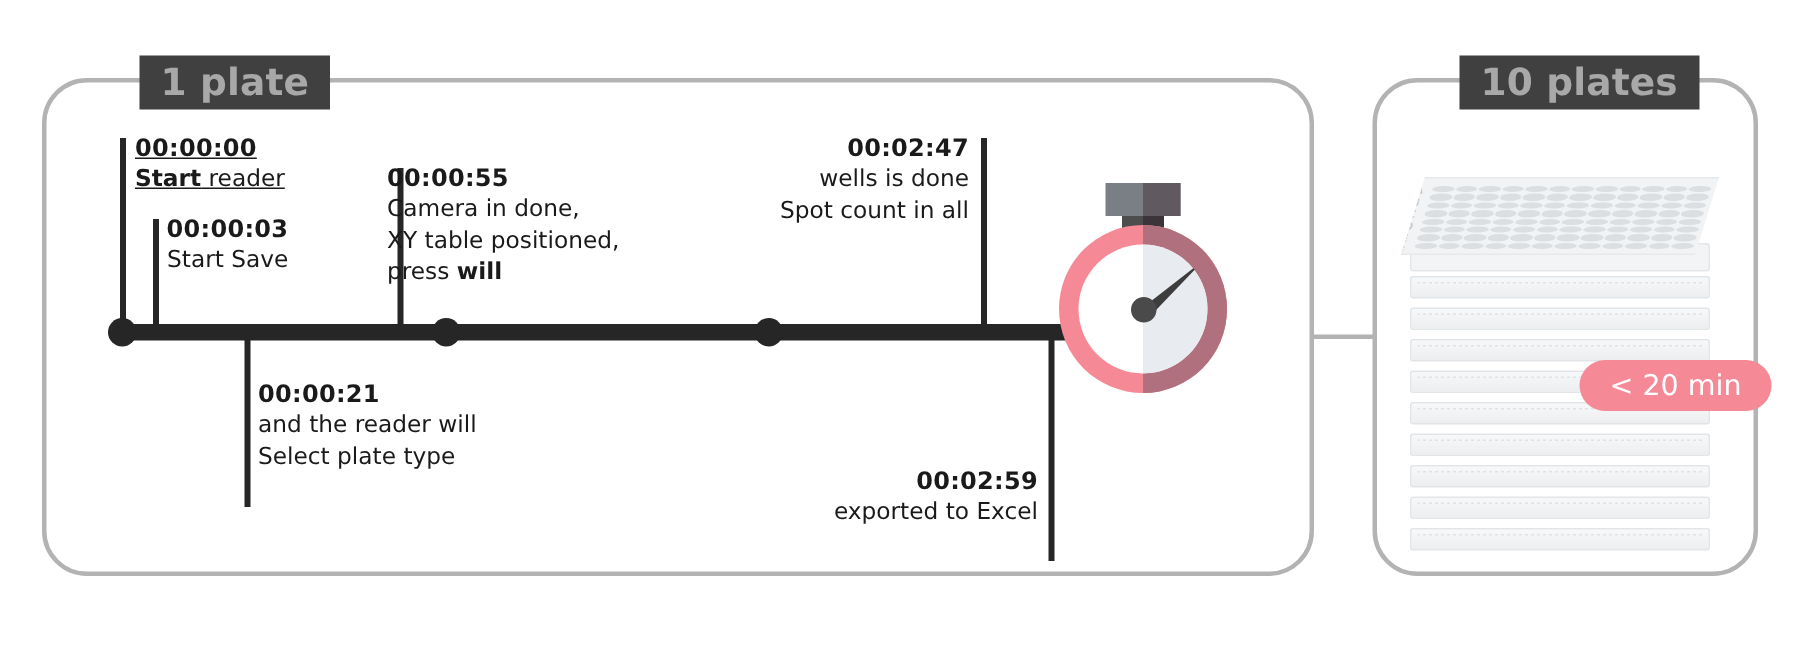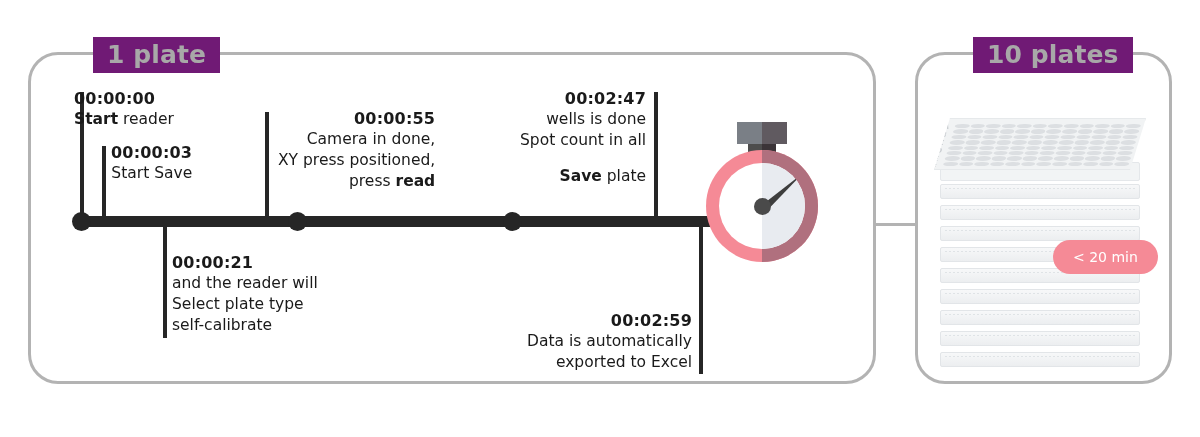--- a/index.html
+++ b/index.html
@@ -8,21 +8,21 @@
        -webkit-font-smoothing:antialiased;}
 
   .stage{position:absolute;left:0;top:0;width:1200px;height:437px;}
 
   
   .panel{position:absolute;border:3px solid #b3b3b3;border-radius:30px;box-sizing:border-box;}
   #panel-one-plate{left:28px;top:52px;width:848px;height:332px;}
   #panel-ten-plates{left:915px;top:52px;width:257px;height:332px;}
 
   
-  .panel-label{position:absolute;top:-18px;background:#701a75;
+  .panel-label{position:absolute;top:-18px;background:#404040;
       color:#a8a8a8;font-size:25px;font-weight:700;line-height:36px;
       padding:0 14px;white-space:nowrap;letter-spacing:.1px;}
   #label-one-plate{left:62px;}
   #label-ten-plates{left:55px;text-align:right;}
 
   
   #panel-connector{position:absolute;left:876px;top:223px;width:41px;height:3px;background:#b3b3b3;}
 
   
   #timeline-bar{position:absolute;left:78px;top:216px;width:650px;height:11px;background:#262626;}
@@ -72,21 +72,21 @@
       display:grid;grid-template-columns:repeat(12,1fr);grid-template-rows:repeat(8,1fr);
       gap:1px;transform:skewX(-17deg);}
   .well{background:#dcdfe2;border-radius:50%;}
   .row-letters{position:absolute;left:3px;top:4px;width:13px;height:44px;
       display:flex;flex-direction:column;justify-content:space-between;
       font-size:7px;color:#c9cdd1;font-weight:700;transform:skewX(-17deg);}
 
   
   #badge-under-20-min{position:absolute;left:1053px;top:240px;height:34px;
       background:#f58a96;border-radius:17px;color:#ffffff;
-      font-size:14px;font-weight:400;line-height:34px;padding:0 20px;white-space:nowrap;}
+      font-size:19px;font-weight:400;line-height:34px;padding:0 20px;white-space:nowrap;}
 </style>
 </head>
 <body>
 
 <div class="stage">
 
   <div class="panel" id="panel-one-plate">
     <div class="panel-label" id="label-one-plate">1 plate</div>
   </div>
 
@@ -98,55 +98,52 @@
   <div class="tl-dot" style="left:288px;"></div>
   <div class="tl-dot" style="left:503px;"></div>
 
   <div class="tl-tick" style="left:80px;top:92px;height:128px;"></div>
   <div class="tl-tick" style="left:102px;top:146px;height:74px;"></div>
   <div class="tl-tick" style="left:163px;top:226px;height:112px;"></div>
   <div class="tl-tick" style="left:265px;top:112px;height:108px;"></div>
   <div class="tl-tick" style="left:654px;top:92px;height:128px;"></div>
   <div class="tl-tick" style="left:699px;top:226px;height:148px;"></div>
 
-  <div class="tl-note" style="left:74px;top:88px;">
+  <div class="tl-note" style="left:90px;top:88px;text-decoration:underline;">
     <span class="t-time">00:00:00</span>
     <span class="t-line"><b>Start</b><span> reader</span></span>
   </div>
 
   <div class="tl-note" style="left:111px;top:142px;text-align:right;">
     <span class="t-time">00:00:03</span>
     <span class="t-line">Start Save</span>
   </div>
 
   <div class="tl-note" style="left:172px;top:252px;">
     <span class="t-time">00:00:21</span>
     <span class="t-line">and the reader will</span>
     <span class="t-line">Select plate type</span>
-    <span class="t-line">self-calibrate</span>
-  </div>
-
-  <div class="tl-note" style="left:278px;top:108px;text-align:right;">
+  </div>
+
+  <div class="tl-note" style="left:258px;top:108px;">
     <span class="t-time">00:00:55</span>
     <span class="t-line">Camera in done,</span>
-    <span class="t-line">XY press positioned,</span>
-    <span class="t-line"><span>press </span><b>read</b></span>
+    <span class="t-line">XY table positioned,</span>
+    <span class="t-line"><span>press </span><b>will</b></span>
   </div>
 
   <div class="tl-note right" style="left:404px;width:242px;top:88px;">
     <span class="t-time">00:02:47</span>
     <span class="t-line">wells is done</span>
     <span class="t-line">Spot count in all</span>
     <span class="t-gap"></span>
-    <span class="t-line"><b>Save</b><span> plate</span></span>
   </div>
 
   <div class="tl-note right" style="left:450px;width:242px;top:310px;">
     <span class="t-time">00:02:59</span>
-    <span class="t-line">Data is automatically</span>
     <span class="t-line">exported to Excel</span>
   </div>
 
   <div id="stopwatch">
     <div class="sw-btn-top">
         <div class="r"></div>
       </div>
     <div class="sw-btn-stem">
         <div class="r"></div>
       </div>

